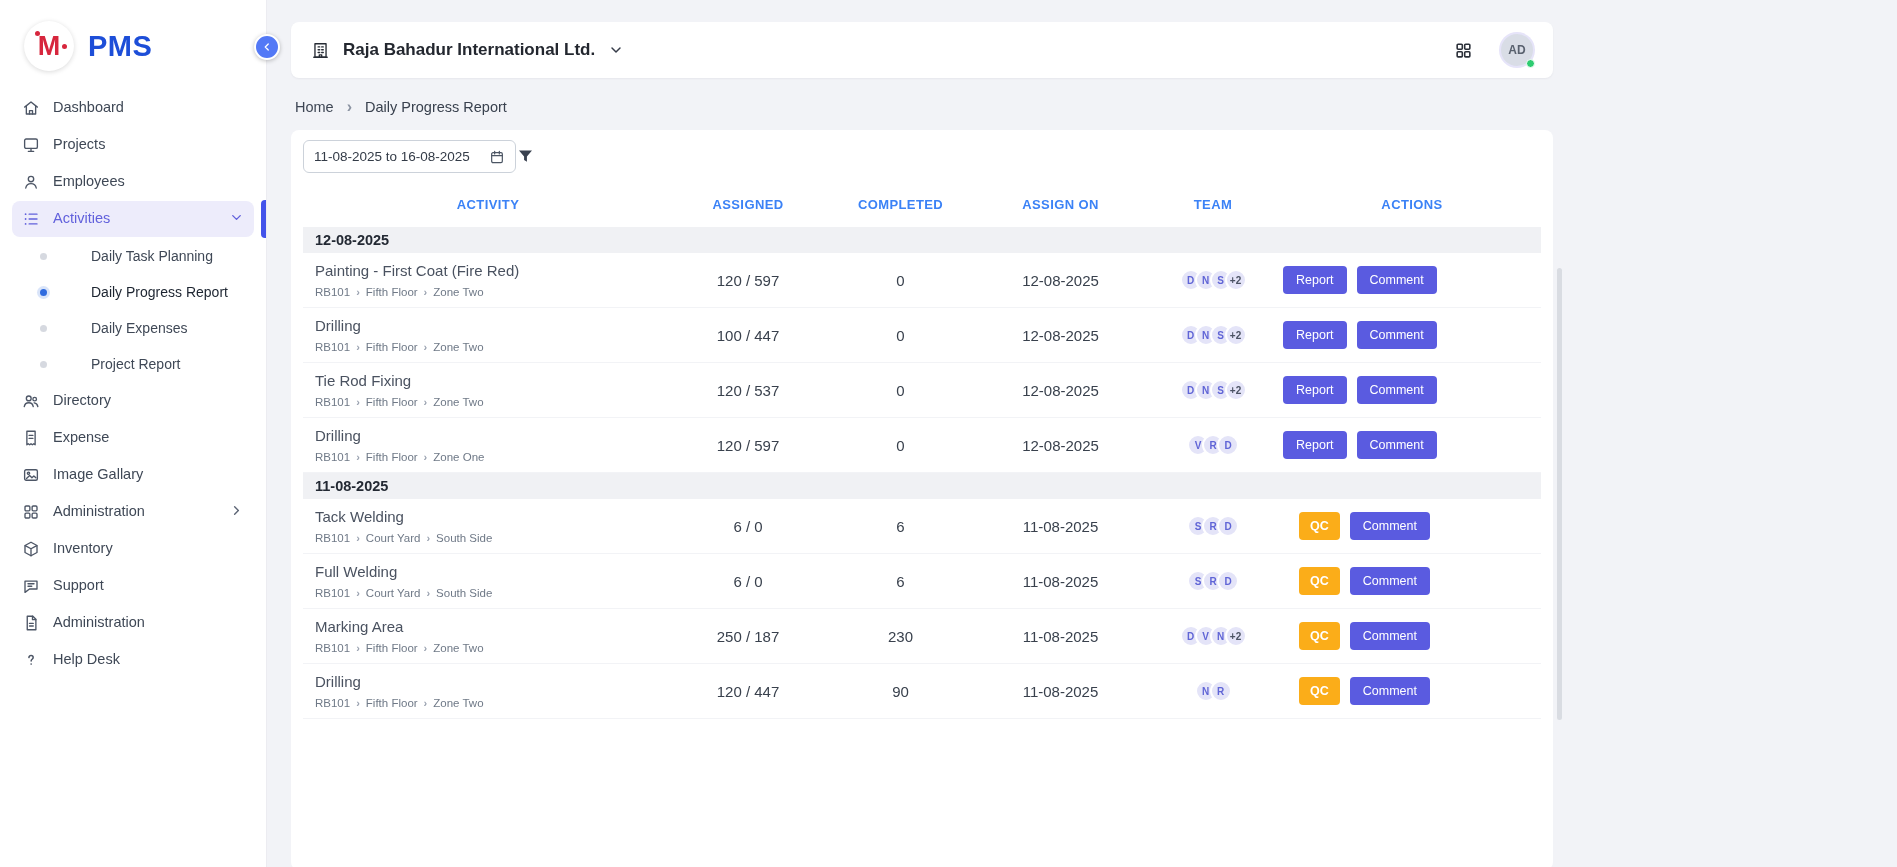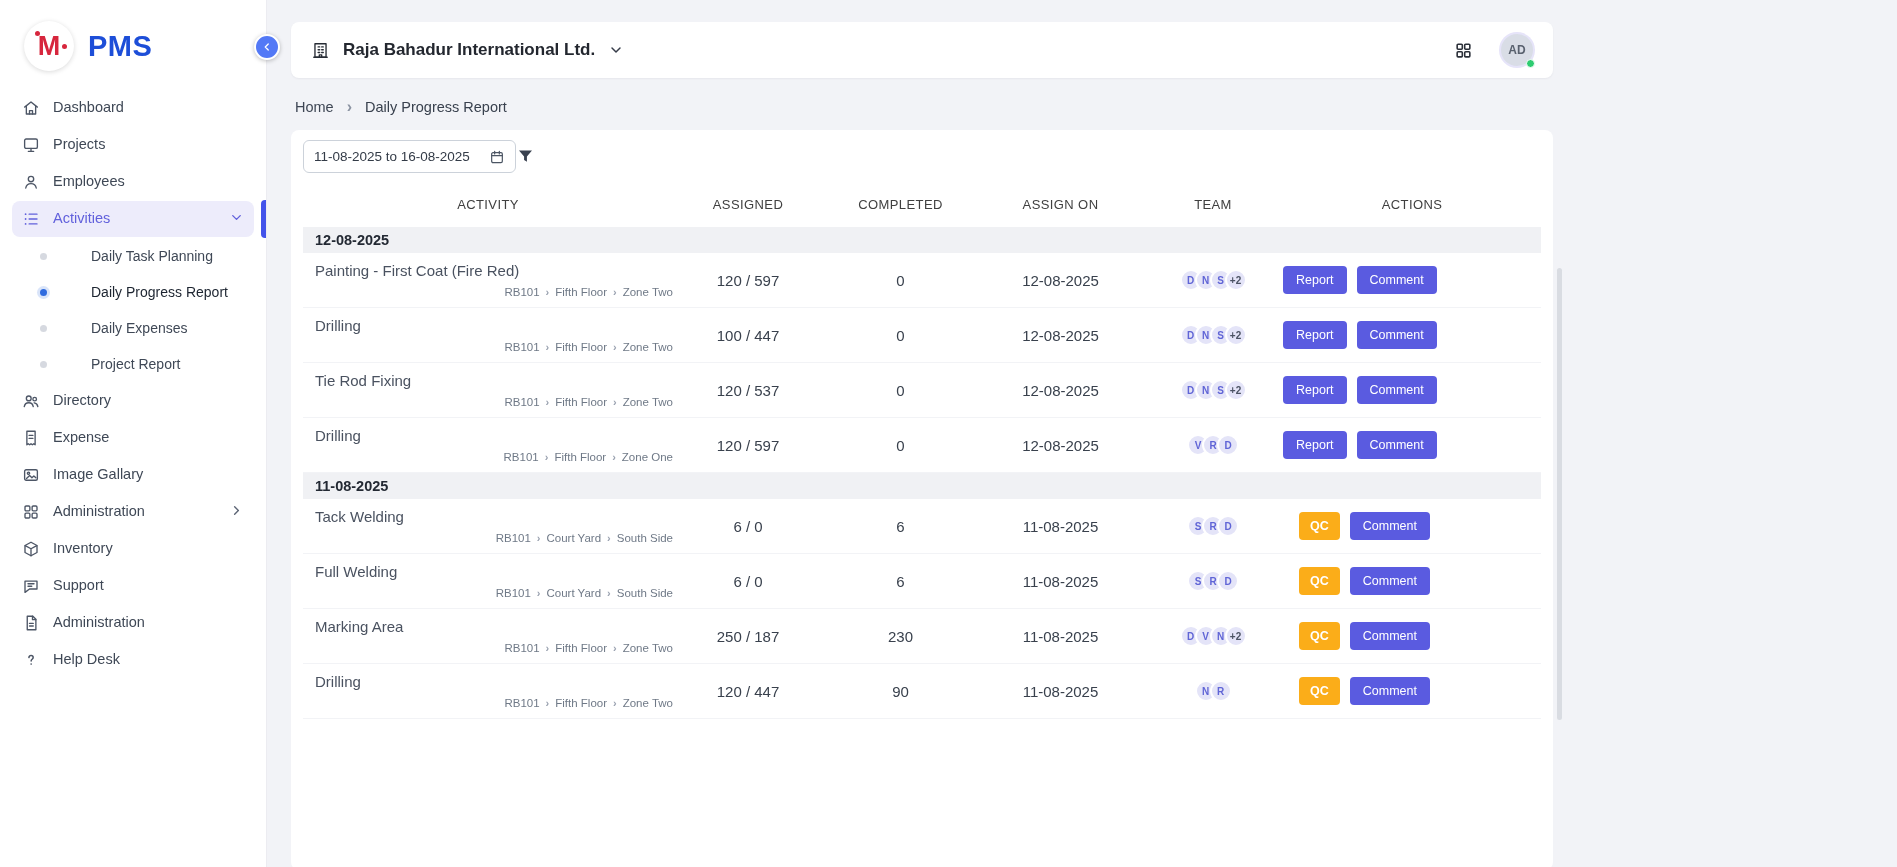--- a/index.html
+++ b/index.html
@@ -66,26 +66,26 @@
   .content { margin:14px 0 0 24px; width:1262px; height:740px; background:#fff; border-radius:8px;
     padding:8px 12px 0; overflow:hidden; }
   .filter-row { display:flex; align-items:center; padding:2px 0 10px; }
   .date-input { width:213px; height:33px; border:1px solid #ccd2da; border-radius:6px; background:#fff;
     display:flex; align-items:center; justify-content:space-between; padding:0 10px; font-size:13.5px; color:#333b47; cursor:pointer; }
   .calendar-icon { width:16px; height:16px; color:#4b5563; display:flex; }
   .funnel-btn { width:19px; height:19px; color:#3a4250; cursor:pointer; display:flex; }
 
   .thead, .row { display:grid; grid-template-columns:370px 150px 155px 165px 140px 1fr; }
   .thead { padding:14px 0 15px; }
-  .th { text-align:center; font-size:13px; font-weight:400; color:#404040; letter-spacing:.4px; }
+  .th { text-align:center; font-size:13px; font-weight:700; color:#3b82f6; letter-spacing:.4px; }
   .group-header { background:#f0f1f4; padding:5px 12px; font-size:14.5px; font-weight:700; color:#232933; }
   .row { align-items:center; border-bottom:1px solid #f2f3f6; padding:9px 0; }
   .cell-activity { padding-left:12px; }
   .act-name { font-size:15px; color:#4a5260; }
-  .act-path { margin-top:7px; display:flex; align-items:center; gap:6px; font-size:11.5px; color:#6f7987;justify-content:flex-end; }
+  .act-path { margin-top:7px; display:flex; align-items:center; gap:6px; font-size:11.5px; color:#6f7987; }
   .path-sep { color:#9aa2b0; font-size:11px; font-weight:700; line-height:1; }
   .cell-num { text-align:center; font-size:15px; color:#39414d; }
   .cell-team { display:flex; justify-content:center; }
   .chip { width:22px; height:22px; border-radius:50%; background:#e4e4f8; color:#6065d6; font-size:10px; font-weight:700;
     display:flex; align-items:center; justify-content:center; border:2px solid #fff; margin-left:-7px; }
   .chip:first-child { margin-left:0; }
   .chip.extra { color:#4b5263; }
   .cell-actions { display:flex; justify-content:flex-start; gap:10px; padding-right:10px; }
   .btn { border:none; border-radius:4px; color:#fff; font-size:12.5px; padding:7px 13px; cursor:pointer; font-family:inherit; }
   .btn-primary { background:#5a5be0; }

